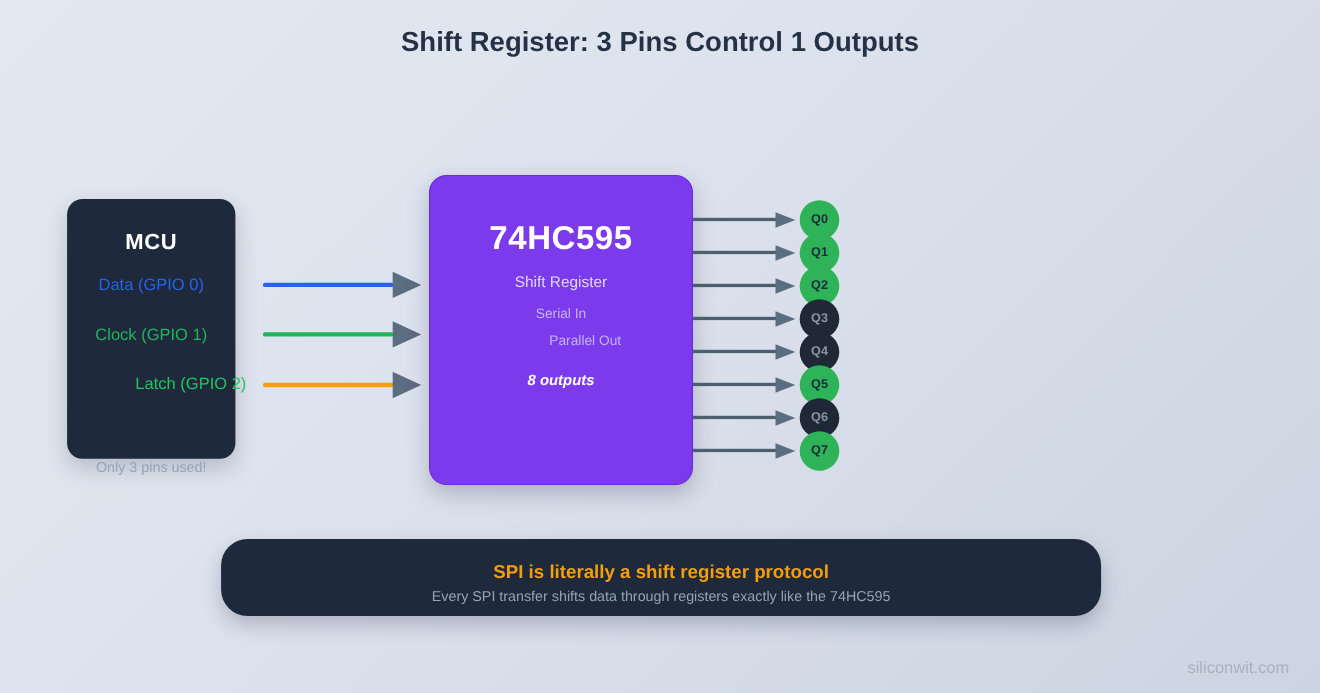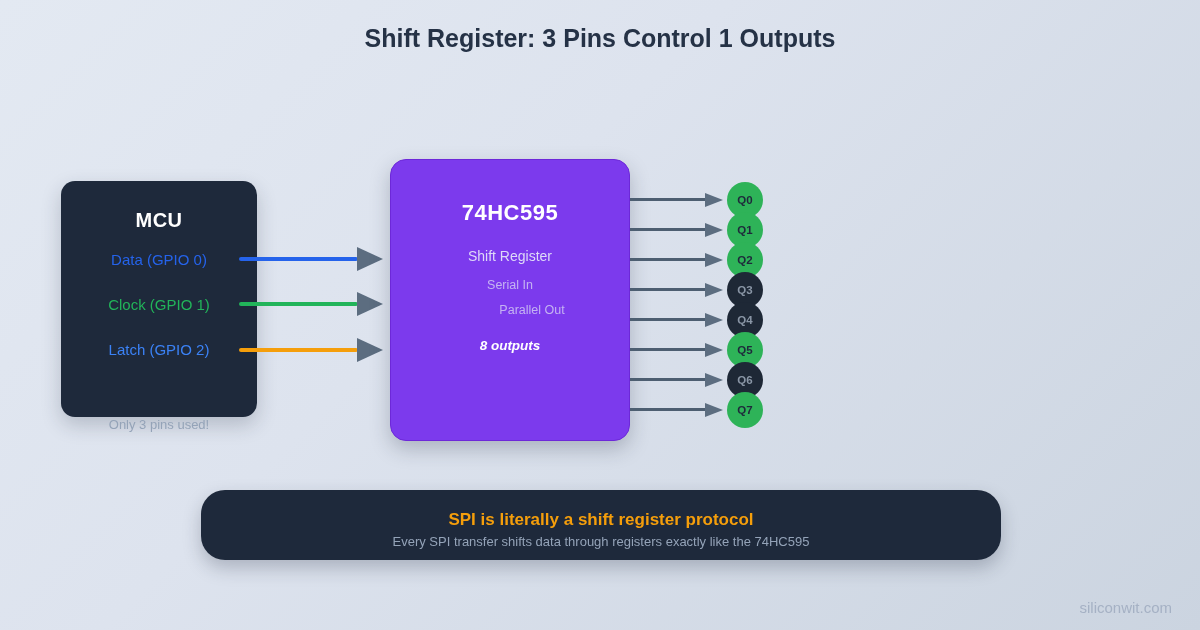--- a/index.html
+++ b/index.html
@@ -10,21 +10,21 @@
   }
   .canvas { position: relative; width: 1200px; height: 630px; }
 
   .title {
     position: absolute; top: 24px; left: 0; width: 100%;
     text-align: center; font-size: 25px; font-weight: bold; color: #253246;
   }
 
   
   .mcu-box {
-    position: absolute; left: 61px; top: 181px; width: 196px; height: 236px;
+    position: absolute; left: 61px; top: 181px; width: 153px; height: 236px;
     background: #1e293b; border-radius: 14px;
     box-shadow: 0 8px 20px rgba(30,41,59,.22);
   }
   .mcu-box .txt { position: absolute; left: 0; width: 100%; text-align: center; line-height: 1.15; }
   .mcu-title { top: 28px; font-size: 20px; font-weight: bold; color: #ffffff; letter-spacing: .5px; }
   .pin  { font-size: 15px; }
   .pin-0 { top: 70px; }
   .pin-1 { top: 115px; }
   .pin-2 { top: 160px; }
   .mcu-note { top: 207px; font-size: 13px; color: #94a3b8; margin-top: 30px; }
@@ -38,21 +38,21 @@
   }
   .ah-big { left: 357px; }
 
   
   .chip-box {
     position: absolute; left: 390px; top: 159px; width: 240px; height: 282px;
     background: #7c3aed; border-radius: 16px; border: 1px solid #6d28d9;
     box-shadow: 0 8px 20px rgba(30,41,59,.25);
   }
   .chip-box .txt { position: absolute; left: 0; width: 100%; text-align: center; line-height: 1.15; }
-  .chip-name   { top: 40px;  font-size: 22px;   font-weight: bold; color: #ffffff; letter-spacing: .5px; }
+  .chip-name   { top: 40px;  font-size: 30px;   font-weight: bold; color: #ffffff; letter-spacing: .5px; }
   .chip-role   { top: 88px;  font-size: 14px;   color: #ded9f8; }
   .chip-d1     { top: 118px; font-size: 12.5px; color: #c4b2f2; }
   .chip-d2     { top: 143px; font-size: 12.5px; color: #c4b2f2; padding-left: 44px; }
   .chip-d3     { top: 178px; font-size: 13.5px; font-weight: bold; color: #ffffff; font-style: italic; }
 
   
   .out-line { position: absolute; left: 630px; width: 77px; height: 3px; background: #4d5e71; }
   .ah-small {
     position: absolute; left: 705px; width: 0; height: 0;
     border-top: 7px solid transparent; border-bottom: 7px solid transparent;
@@ -85,21 +85,21 @@
 <body>
 
 <div class="canvas">
 
   <div class="title">Shift Register: 3 Pins Control 1 Outputs</div>
 
   <div class="mcu-box">
     <div class="txt mcu-title">MCU</div>
     <div class="txt pin pin-0" style="color: rgb(37, 99, 235);">Data (GPIO 0)</div>
     <div class="txt pin pin-1" style="color: rgb(34, 180, 90);">Clock (GPIO 1)</div>
-    <div class="txt pin pin-2" style="color: #3b82f6;">Latch (GPIO 2)</div>
+    <div class="txt pin pin-2" style="color: #22c55e; margin-left: 36px;">Latch (GPIO 2)</div>
     <div class="txt mcu-note">Only 3 pins used!</div>
   </div>
 
   <div class="wire" style="top: 257px; background: rgb(37, 99, 235);"></div>
   <div class="ah ah-big" style="top:247px"></div>
   <div class="wire" style="top: 302px; background: rgb(34, 180, 90);"></div>
   <div class="ah ah-big" style="top:292px"></div>
   <div class="wire" style="top: 348px; background: rgb(245, 158, 11);"></div>
   <div class="ah ah-big" style="top:338px"></div>
 

